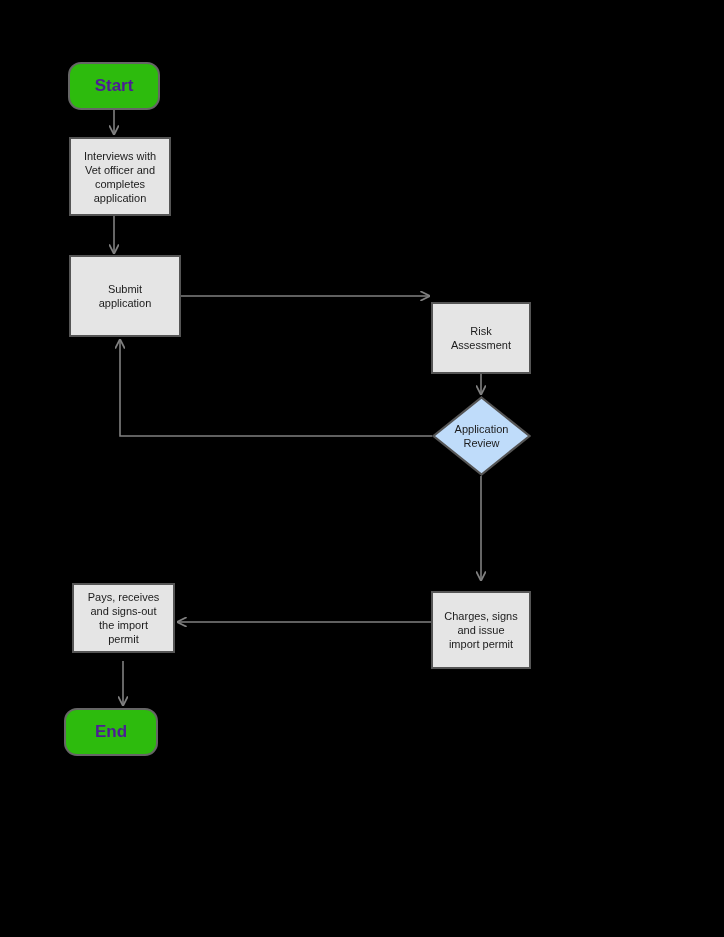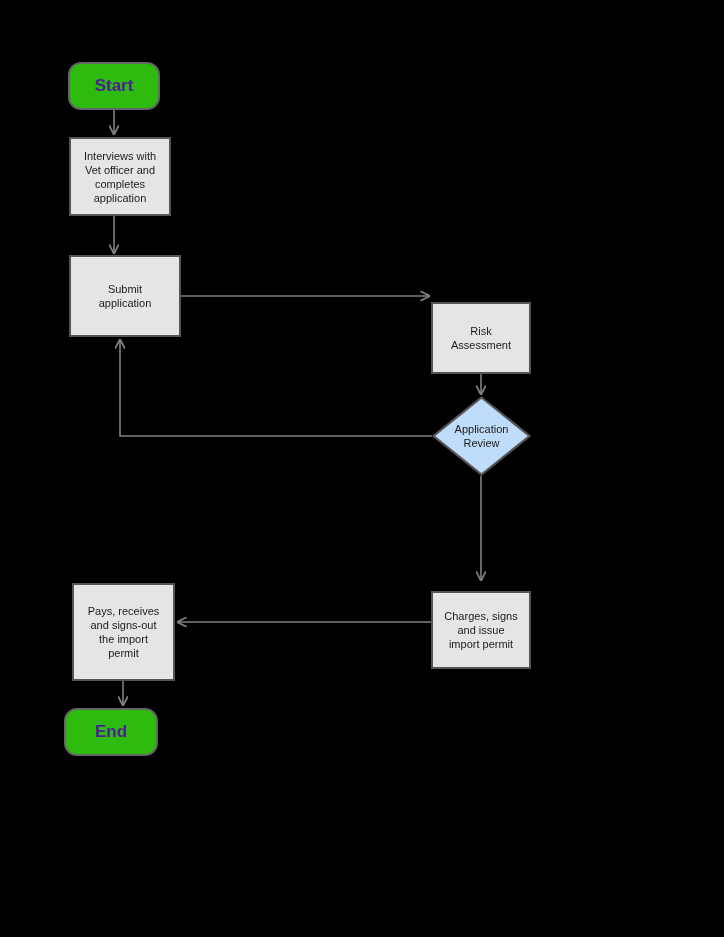--- a/index.html
+++ b/index.html
@@ -149,21 +149,21 @@
     <span class="label">Application
 Review</span>
   </div>
 
   <div class="node node-process" style="left:431px; top:583px; width:100px; height:78px;margin-top:8px;">
     <span class="label">Charges, signs
 and issue
 import permit</span>
   </div>
 
-  <div class="node node-process" style="left:72px; top:583px; width:103px; height:98px;">
+  <div class="node node-process" style="left:72px; top:583px; width:103px; height:70px;">
     <span class="label">Pays, receives
 and signs-out
 the import
 permit</span>
   </div>
 
   <div class="node node-terminator" style="left:64px; top:708px; width:94px; height:48px;">
     <span class="label">End</span>
   </div>
 

